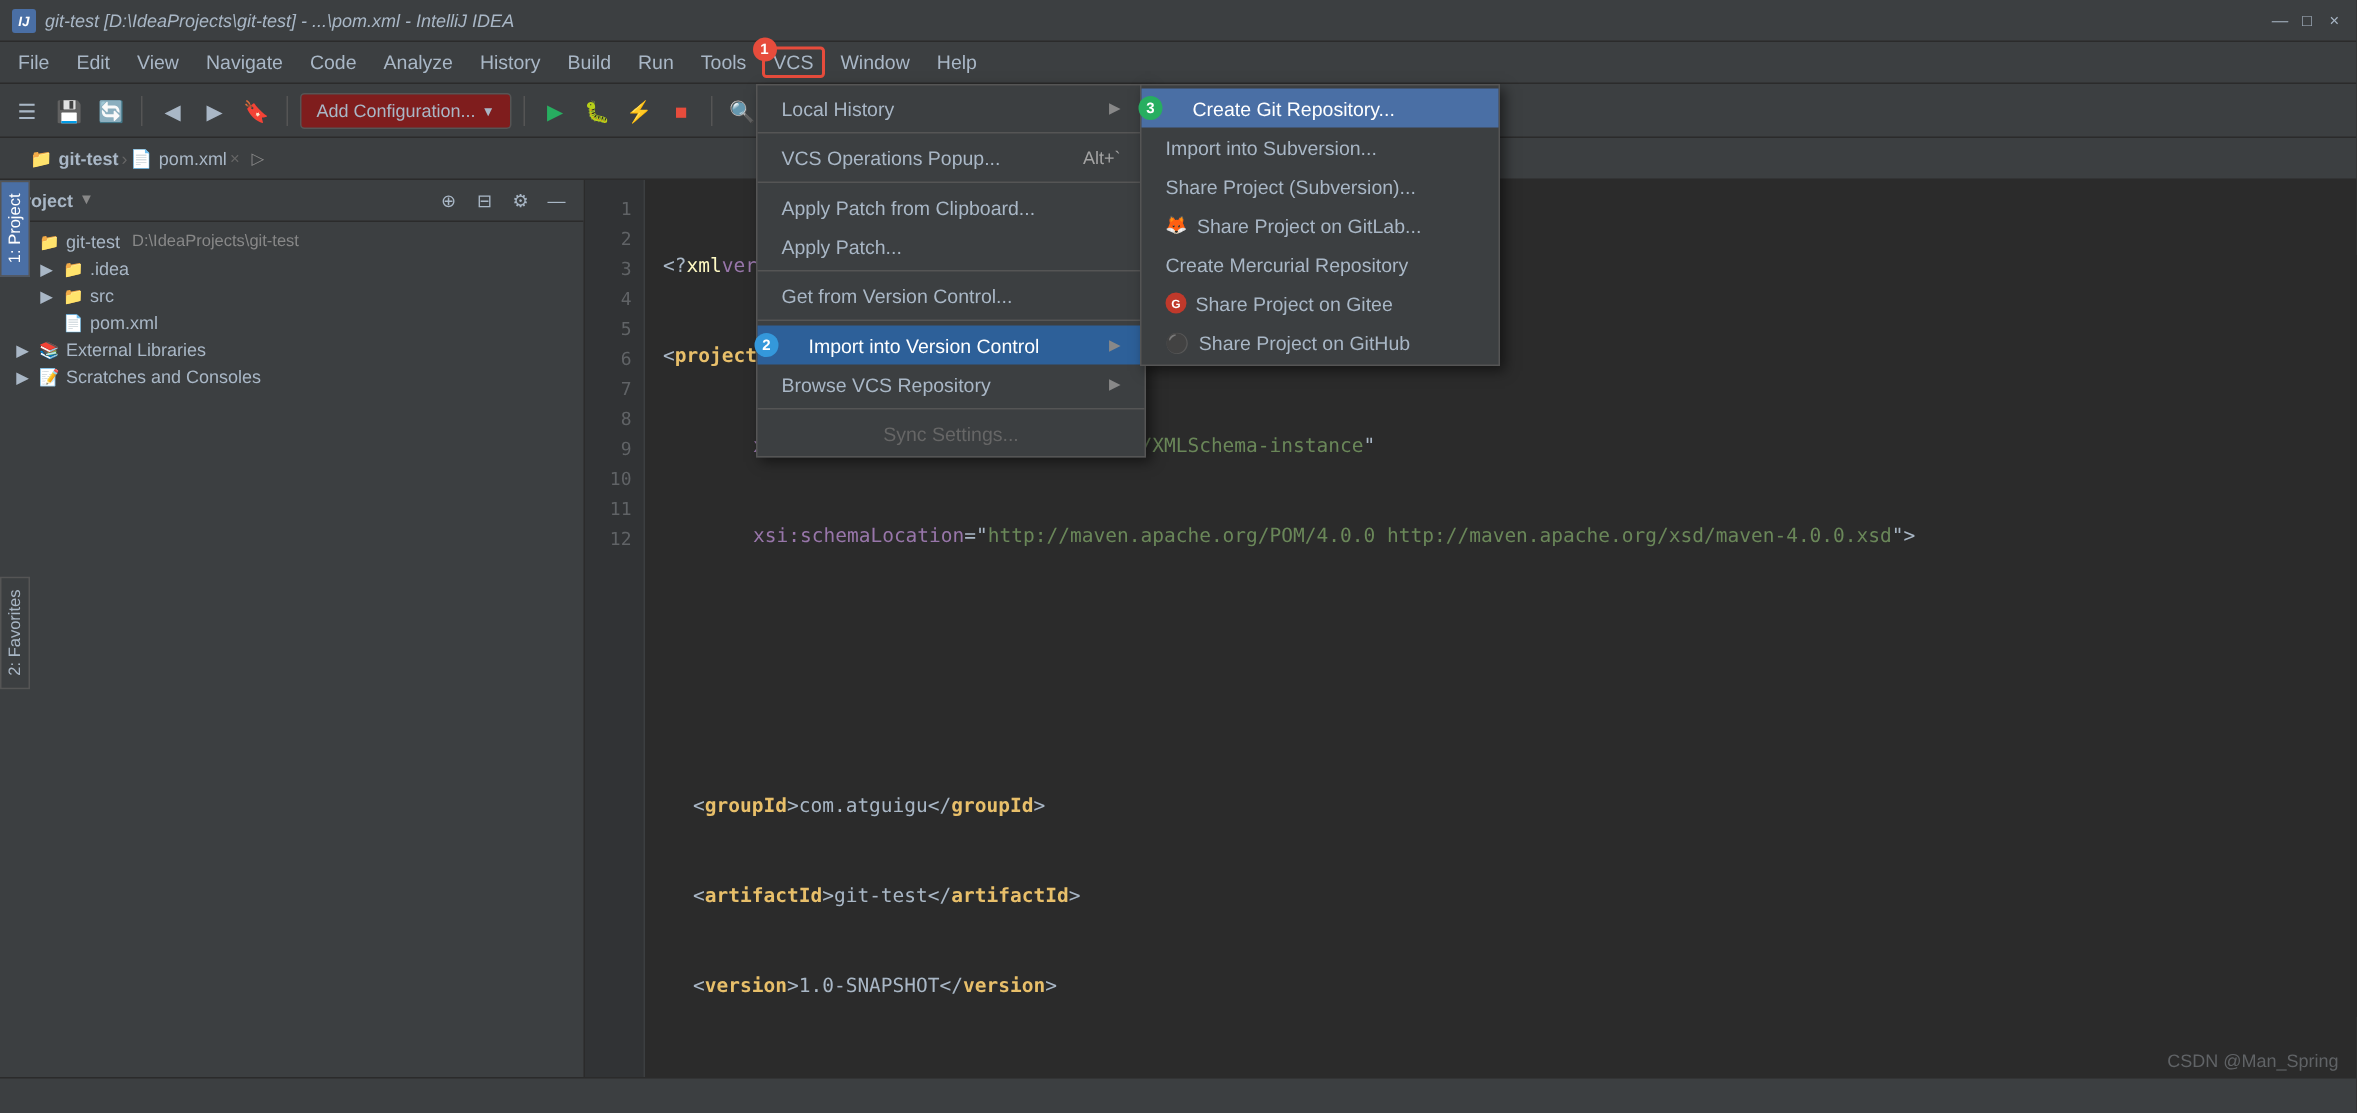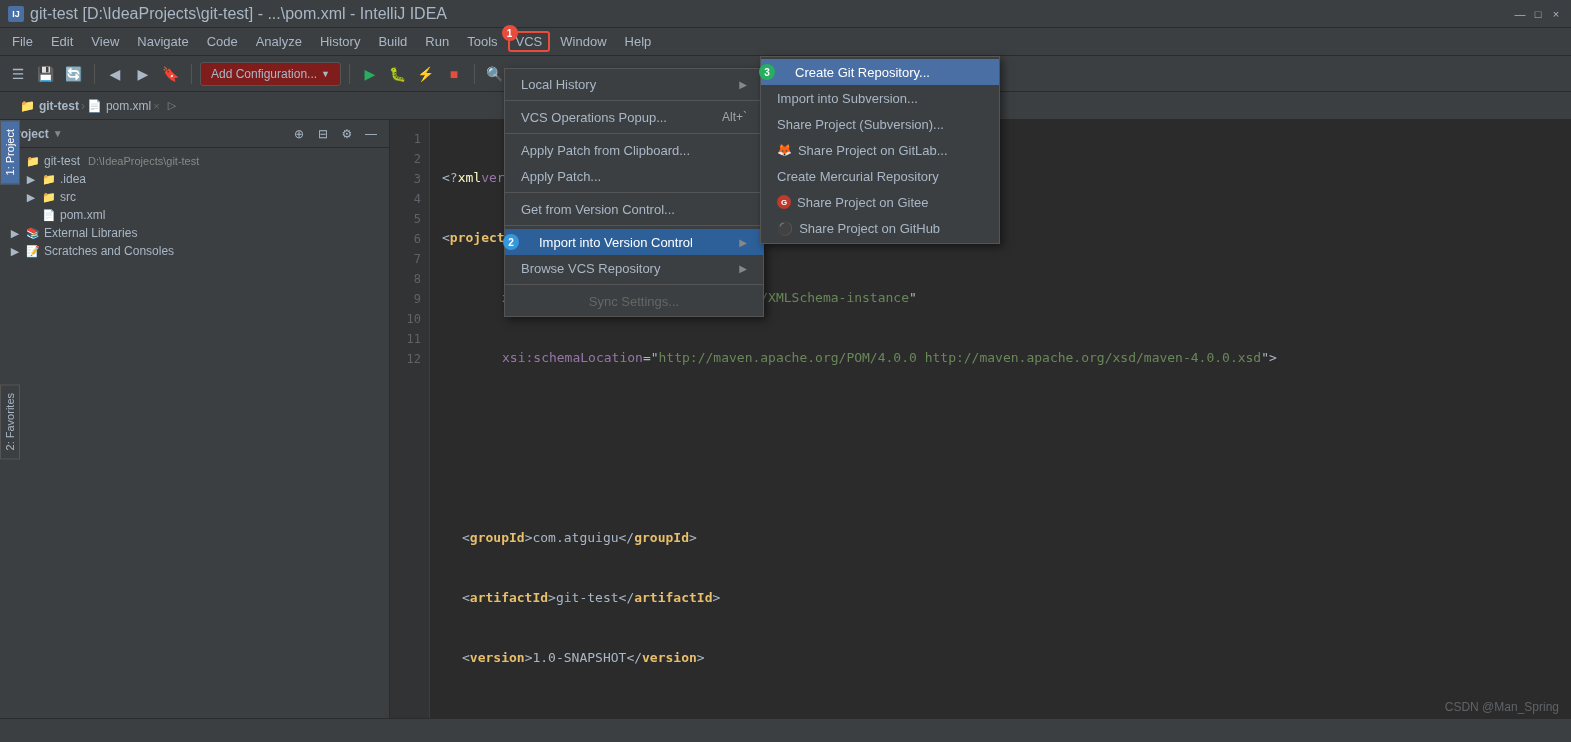--- a/index.html
+++ b/index.html
@@ -16,29 +16,30 @@
 
     
     .title-bar {
       background: #3c3f41;
       height: 28px;
       display: flex;
       align-items: center;
       justify-content: space-between;
       padding: 0 8px;
       border-bottom: 1px solid #2b2b2b;
+      font-style: italic;
     }
     .title-bar-left {
       display: flex;
       align-items: center;
       gap: 6px;
     }
     .title-bar-title {
       color: #a9b7c6;
-      font-size: 16px;
+      font-size: 12px;
     }
     .title-bar-controls {
       display: flex;
       gap: 4px;
     }
     .title-btn {
       width: 14px;
       height: 14px;
       display: flex;
       align-items: center;
@@ -228,21 +229,20 @@
     .vcs-menu {
       position: absolute;
       top: 56px;
       left: 504px;
       background: #3c3f41;
       border: 1px solid #555;
       box-shadow: 3px 3px 8px rgba(0,0,0,0.5);
       min-width: 260px;
       z-index: 200;
       padding: 2px 0;
-      margin-top: 12px;
     }
     .menu-entry {
       display: flex;
       align-items: center;
       justify-content: space-between;
       padding: 4px 16px;
       cursor: pointer;
       font-size: 13px;
       color: #a9b7c6;
       height: 26px;

